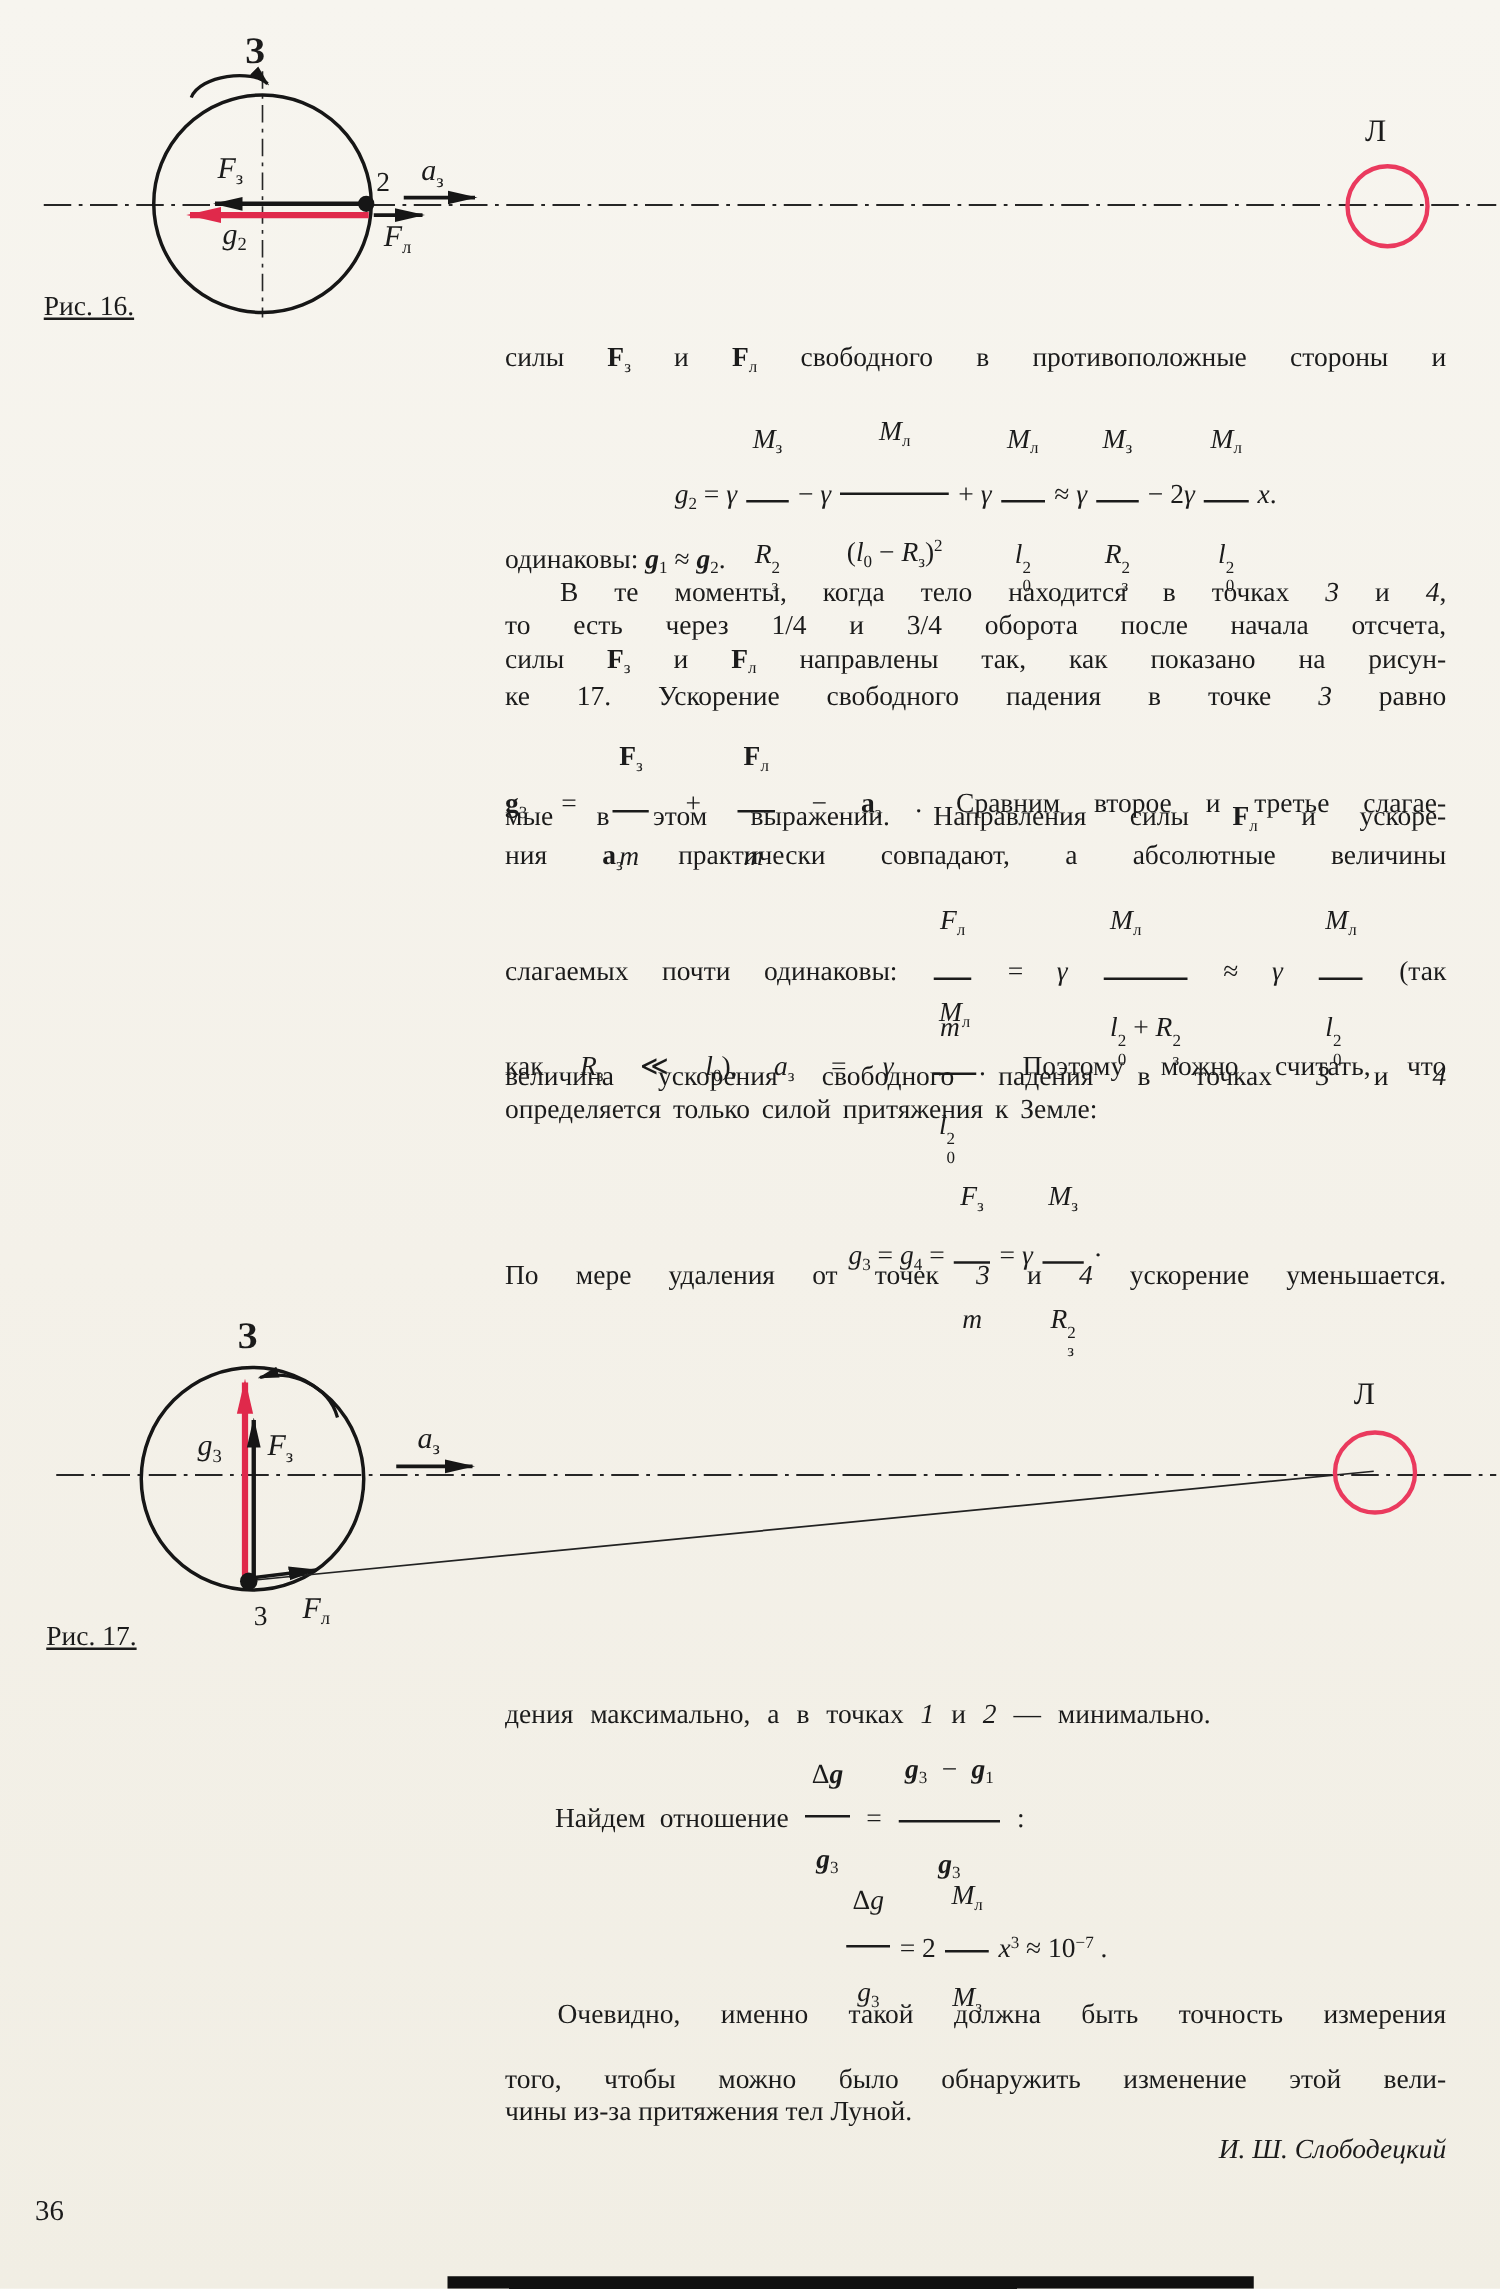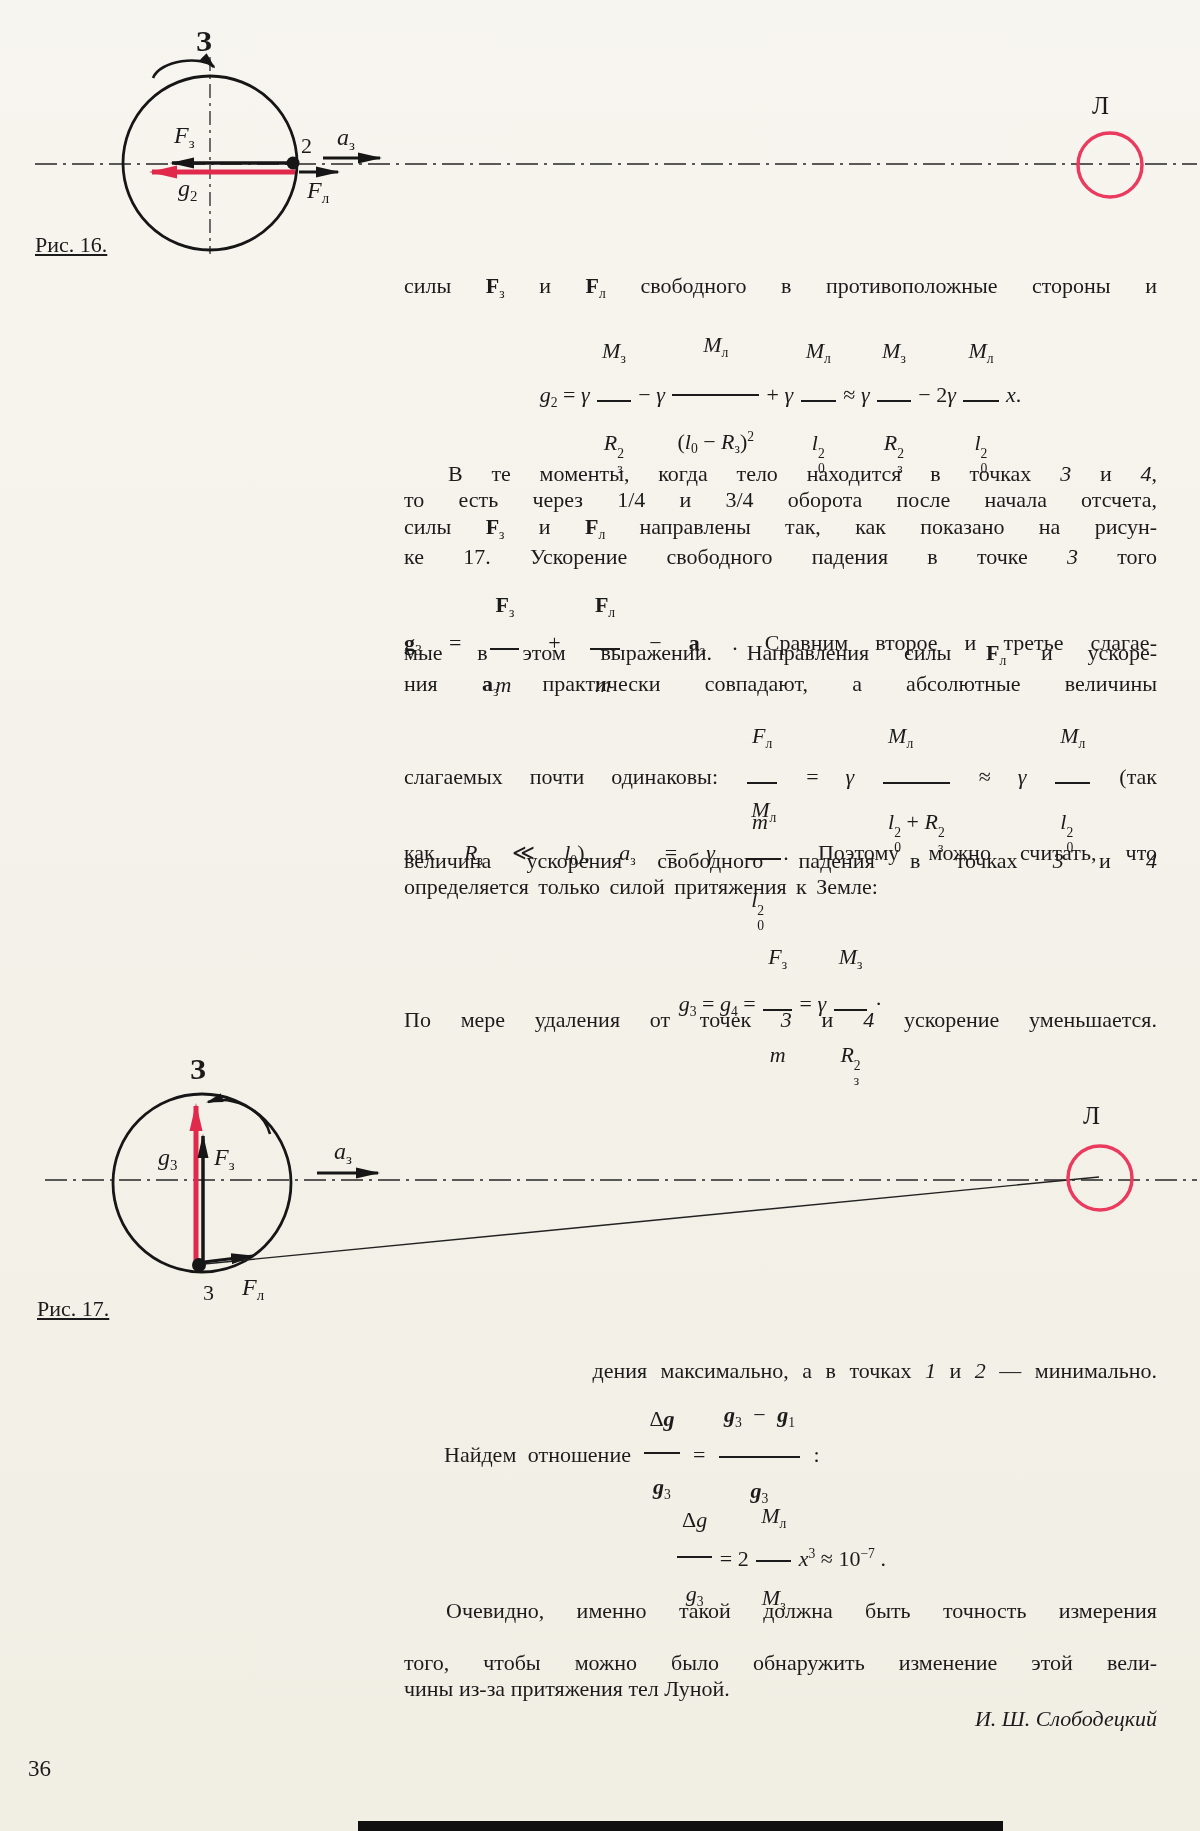--- a/index.html
+++ b/index.html
@@ -32,21 +32,21 @@
       vertical-align:-0.62em;text-align:left;}
   .flabel{position:absolute;font-size:24px;}
   .plabel{position:absolute;font-size:22px;}
   .elabel{position:absolute;font-size:30px;font-weight:bold;}
   .mlabel{position:absolute;font-size:25px;}
   .fig-caption{position:absolute;font-size:22px;text-decoration:underline;}
   .pagenum{position:absolute;left:28px;top:1756px;font-size:23px;font-weight:normal;}
   .scanbar{position:absolute;left:358px;top:1821px;width:645px;height:10px;background:#101010;}
   .ws4{word-spacing:4px;}
   .ws6{word-spacing:6px;}
-  .ws8{word-spacing:8px;text-align:right;}
+  .ws8{word-spacing:8px;}
 </style>
 </head>
 <body>
 
 <div class="page">
 
   <svg class="figsvg" style="top:0" width="1200" height="265" viewBox="0 0 1200 265">
     <defs>
       <marker id="ab" markerUnits="userSpaceOnUse" markerWidth="24" markerHeight="16" refX="22" refY="8" orient="auto">
         <path d="M0,2.5 L24,8 L0,13.5 Z" fill="#161616"></path>
@@ -85,24 +85,25 @@
           </span></span></span><span class="t"> − </span><span class="i">γ </span><span class="frac"><span class="fn"><span class="i">M</span><span class="sub">л</span></span><span class="fd"><span class="t">(</span><span class="i">l</span><span class="sub">0</span><span class="t"> − </span><span class="i">R</span><span class="sub">з</span><span class="t">)</span><span class="sup">2</span></span></span><span class="t"> + </span><span class="i">γ </span><span class="frac"><span class="fn"><span class="i">M</span><span class="sub">л</span></span><span class="fd"><span class="i">l</span><span class="ss">
             <span>2</span>
             <span>0</span>
           </span></span></span><span class="t"> ≈ </span><span class="i">γ </span><span class="frac"><span class="fn"><span class="i">M</span><span class="sub">з</span></span><span class="fd"><span class="i">R</span><span class="ss">
             <span>2</span>
             <span>з</span>
           </span></span></span><span class="t"> − 2</span><span class="i">γ </span><span class="frac"><span class="fn"><span class="i">M</span><span class="sub">л</span></span><span class="fd"><span class="i">l</span><span class="ss">
             <span>2</span>
             <span>0</span>
           </span></span></span><span class="i"> x</span><span class="t">.</span></div>
+  <div class="tl lline nw" style="top:433px;height:27px;line-height:27px"><span class="t">одинаковы: </span><span class="bi">g</span><span class="sub">1</span><span class="t"> ≈ </span><span class="bi">g</span><span class="sub">2</span><span class="t">.</span></div>
   <div class="tl jline nw" style="top:461px;height:26px;line-height:26px;text-indent:44px"><span class="t">В те моменты, когда тело находится в точках </span><span class="i">3</span><span class="t"> и </span><span class="i">4</span><span class="t">,</span></div>
   <div class="tl jline nw" style="top:487px;height:26px;line-height:26px"><span class="t">то есть через 1/4 и 3/4 оборота после начала отсчета,</span></div>
   <div class="tl jline nw" style="top:513px;height:28px;line-height:28px"><span class="t">силы </span><span class="b">F</span><span class="sub">з</span><span class="t"> и </span><span class="b">F</span><span class="sub">л</span><span class="t"> направлены так, как показано на рисун-</span></div>
-  <div class="tl jline nw" style="top:541px;height:31px;line-height:31px"><span class="t">ке 17. Ускорение свободного падения в точке </span><span class="i">3</span><span class="t"> того</span></div>
+  <div class="tl jline nw" style="top:541px;height:31px;line-height:31px"><span class="t">ке 17. Ускорение свободного падения в точке </span><span class="i">3</span><span class="t"> равно</span></div>
   <div class="tl jline nw" style="top:572px;height:66px;line-height:66px"><span class="b">g</span><span class="sub">3</span><span class="t"> = </span><span class="frac"><span class="fn"><span class="b">F</span><span class="sub">з</span></span><span class="fd"><span class="i">m</span></span></span><span class="t"> + </span><span class="frac"><span class="fn"><span class="b">F</span><span class="sub">л</span></span><span class="fd"><span class="i">m</span></span></span><span class="t"> − </span><span class="b">a</span><span class="sub">з</span><span class="t"> . Сравним второе и третье слагае-</span></div>
   <div class="tl jline nw" style="top:638px;height:30px;line-height:30px"><span class="t">мые в этом выражении. Направления силы </span><span class="b">F</span><span class="sub">л</span><span class="t"> и ускоре-</span></div>
   <div class="tl jline nw" style="top:668px;height:32px;line-height:32px"><span class="t">ния </span><span class="b">a</span><span class="sub">з</span><span class="t"> практически совпадают, а абсолютные величины</span></div>
   <div class="tl jline nw" style="top:700px;height:72px;line-height:72px"><span class="t">слагаемых почти одинаковы: </span><span class="frac"><span class="fn"><span class="i">F</span><span class="sub">л</span></span><span class="fd"><span class="i">m</span></span></span><span class="t"> = </span><span class="i">γ </span><span class="frac"><span class="fn"><span class="i">M</span><span class="sub">л</span></span><span class="fd"><span class="i">l</span><span class="ss">
             <span>2</span>
             <span>0</span>
           </span><span class="t"> + </span><span class="i">R</span><span class="ss">
             <span>2</span>
             <span>з</span>
           </span></span></span><span class="t"> ≈ </span><span class="i">γ </span><span class="frac"><span class="fn"><span class="i">M</span><span class="sub">л</span></span><span class="fd"><span class="i">l</span><span class="ss">

